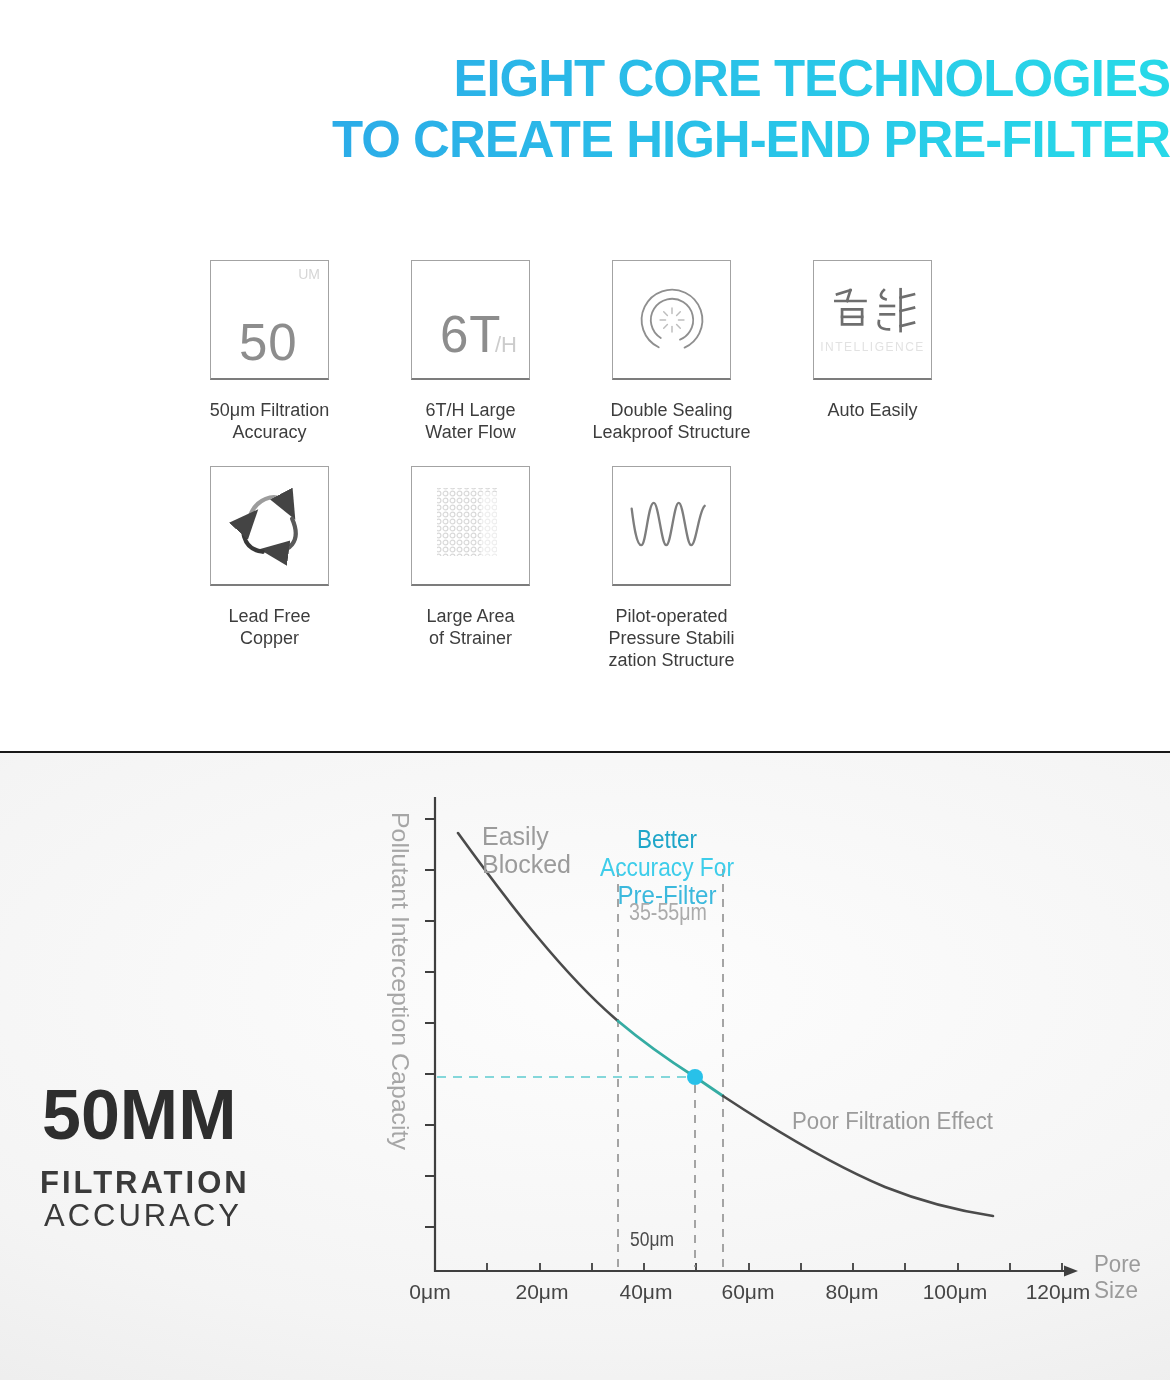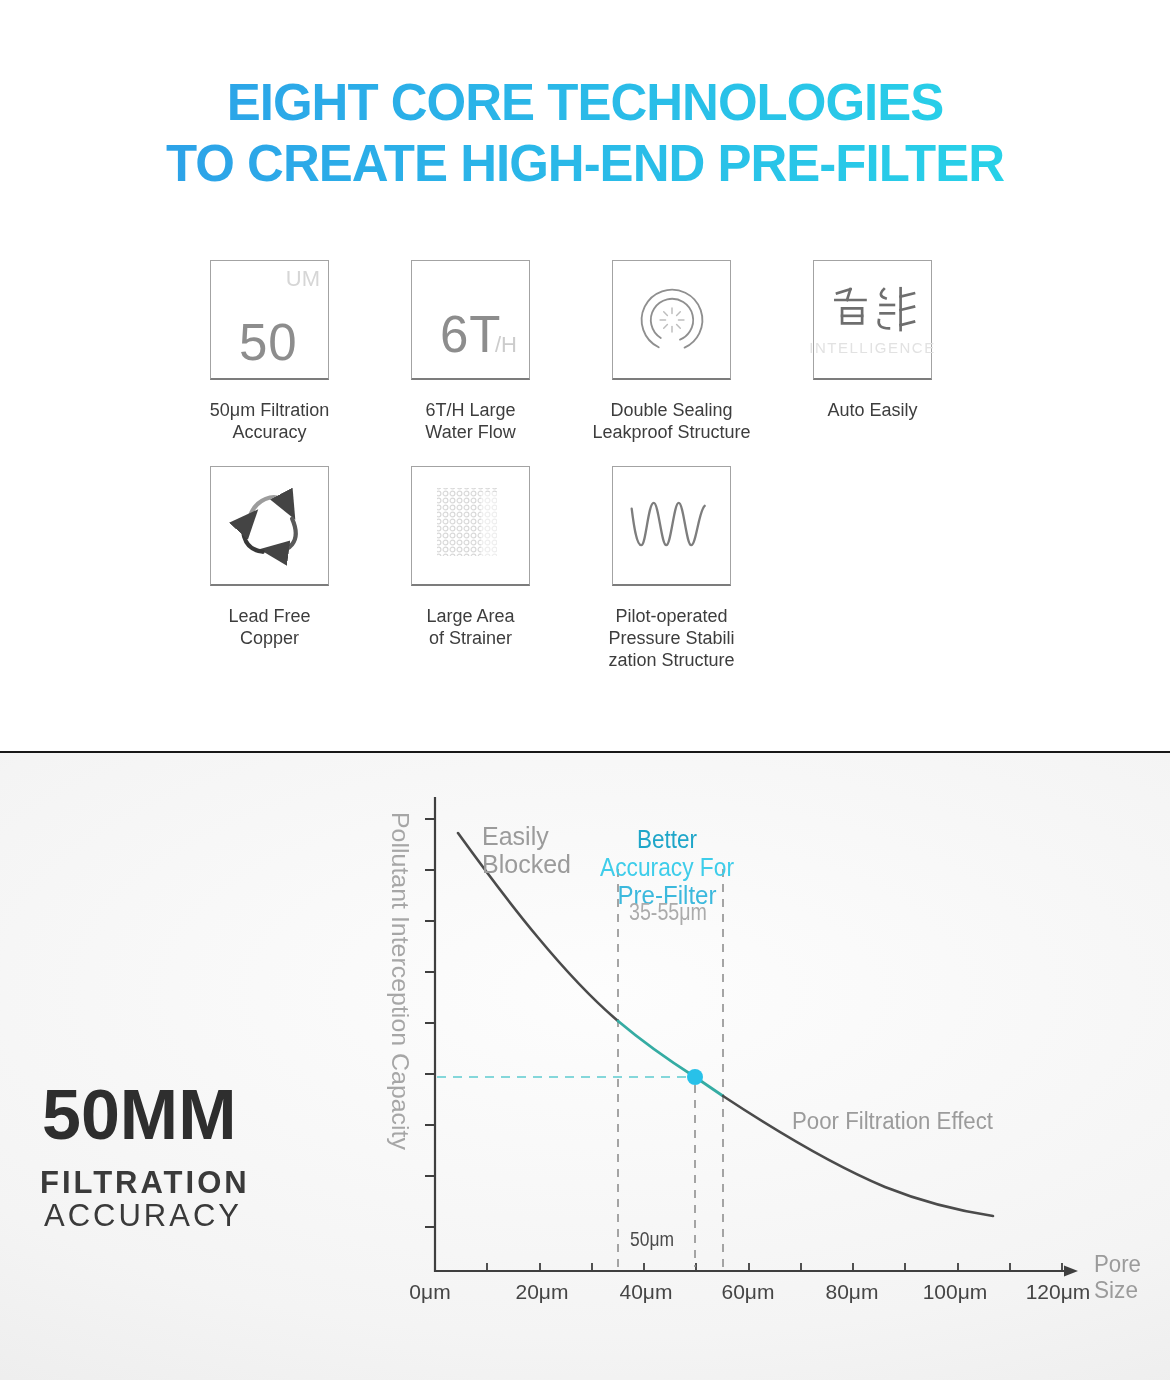--- a/index.html
+++ b/index.html
@@ -1,38 +1,38 @@
 <!DOCTYPE html>
 <html><head>
 <meta charset="utf-8">
 <style>
   html,body{margin:0;padding:0;background:#ffffff;}
   #page{position:relative;width:1170px;height:1380px;overflow:hidden;background:#ffffff;
         font-family:"Liberation Sans",sans-serif;}
 
   
   .top-section{position:absolute;left:0;top:0;width:1170px;height:752px;background:#ffffff;}
-  .main-title{margin:0;padding-top:72px;text-align:center;font-weight:bold;
+  .main-title{margin:0;padding-top:48px;text-align:right;font-weight:bold;
               font-size:51px;line-height:61px;letter-spacing:-1px;
               background:linear-gradient(93deg,#2d9be8 4%,#27d8e8 96%);
               -webkit-background-clip:text;background-clip:text;
               -webkit-text-fill-color:transparent;color:transparent;}
 
   .features-grid{position:absolute;left:169px;top:260px;width:804px;
                  display:grid;grid-template-columns:repeat(4,201px);row-gap:23px;}
   .feature{display:flex;flex-direction:column;align-items:center;}
   .tile{position:relative;width:117px;height:117px;background:#ffffff;
         border:1px solid #a3a3a3;border-bottom:2px solid #7c7c7c;}
-  .corner-badge{position:absolute;top:5px;right:8px;font-size:22px;color:#d6d6d6;}
+  .corner-badge{position:absolute;top:5px;right:8px;font-size:14px;color:#d6d6d6;}
   .big-glyph{position:absolute;left:28px;bottom:6px;font-size:51px;color:#8d8d8d;letter-spacing:1px;margin-top:12px;}
   .sub-glyph{position:absolute;right:12px;bottom:20px;font-size:22px;color:#cccccc;}
   .tile svg.icon-svg{position:absolute;left:50%;top:50%;transform:translate(-50%,-50%);}
   .cn-wrap{position:absolute;left:0;top:0;width:100%;height:100%;display:flex;
            flex-direction:column;align-items:center;justify-content:center;}
-  .cn-sub{font-size:15px;letter-spacing:1.5px;color:#e2e2e2;margin-top:3px;}
+  .cn-sub{font-size:12px;letter-spacing:1.5px;color:#e2e2e2;margin-top:3px;}
   .feature-label{margin-top:19px;text-align:center;font-size:18px;line-height:22px;color:#3d3d3d;}
 
   .divider{position:absolute;left:0;top:751px;width:1170px;height:2px;background:#181818;}
 
   
   .bottom-section{position:absolute;left:0;top:753px;width:1170px;height:627px;
       background:radial-gradient(115% 95% at 52% 38%, #fdfdfd 0%, #f4f4f4 58%, #e8e8e8 100%);}
   .headline-1{position:absolute;left:42px;top:322px;font-size:70px;font-weight:bold;
               color:#2e2e2e;letter-spacing:0px;}
   .headline-2{position:absolute;left:40px;top:412px;font-size:31px;font-weight:bold;

